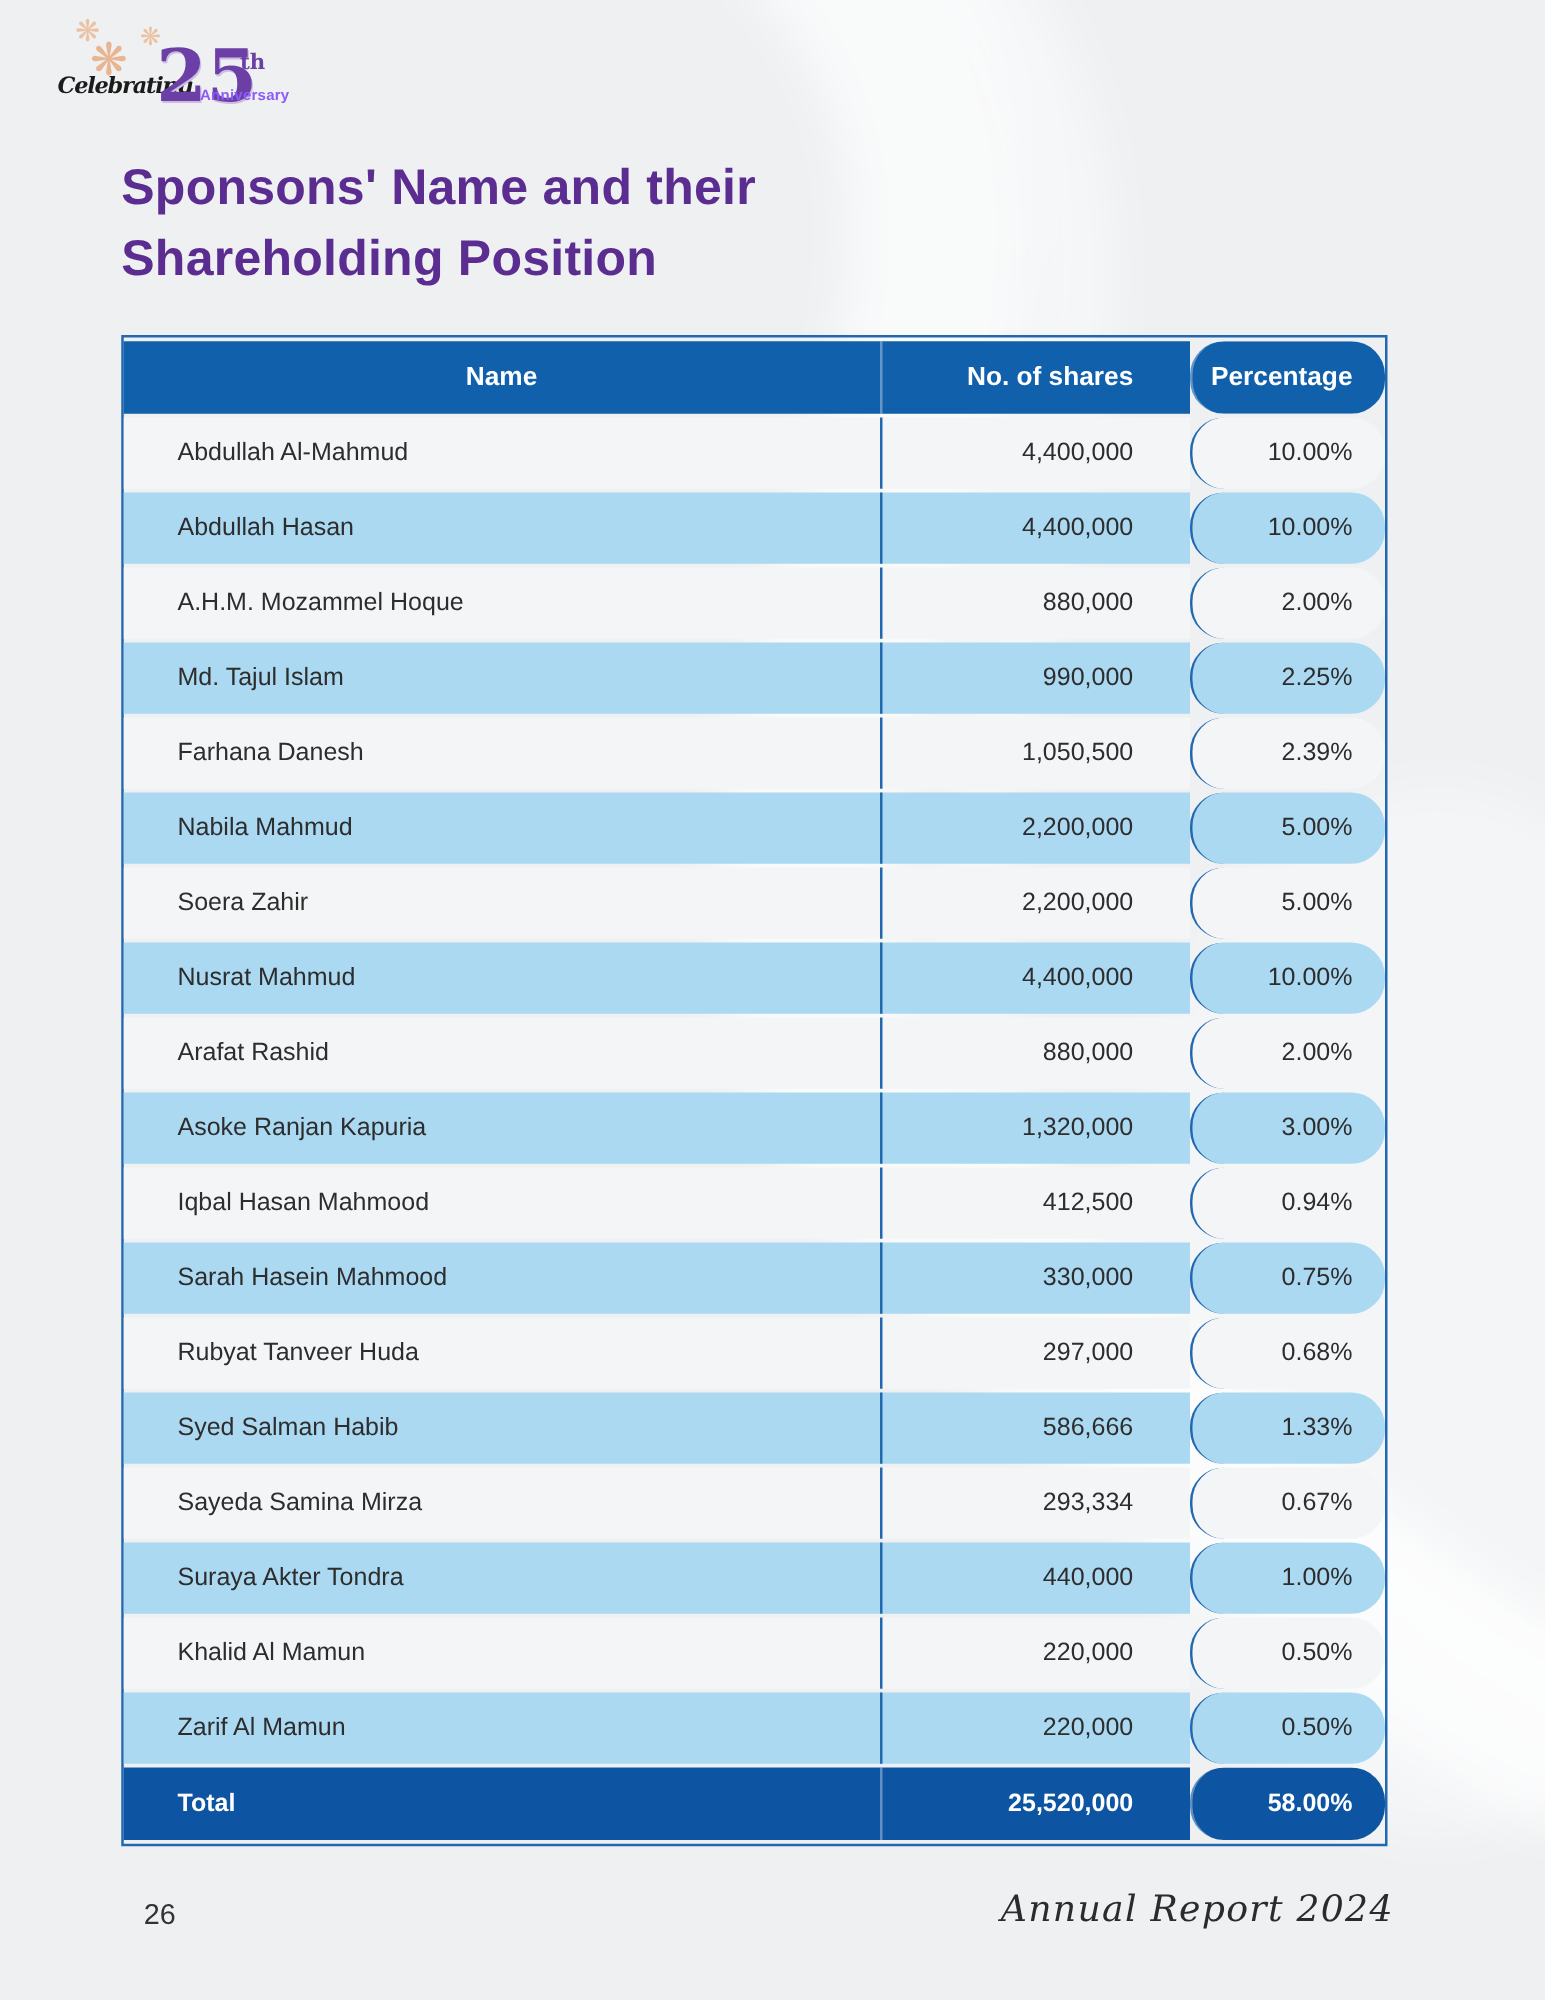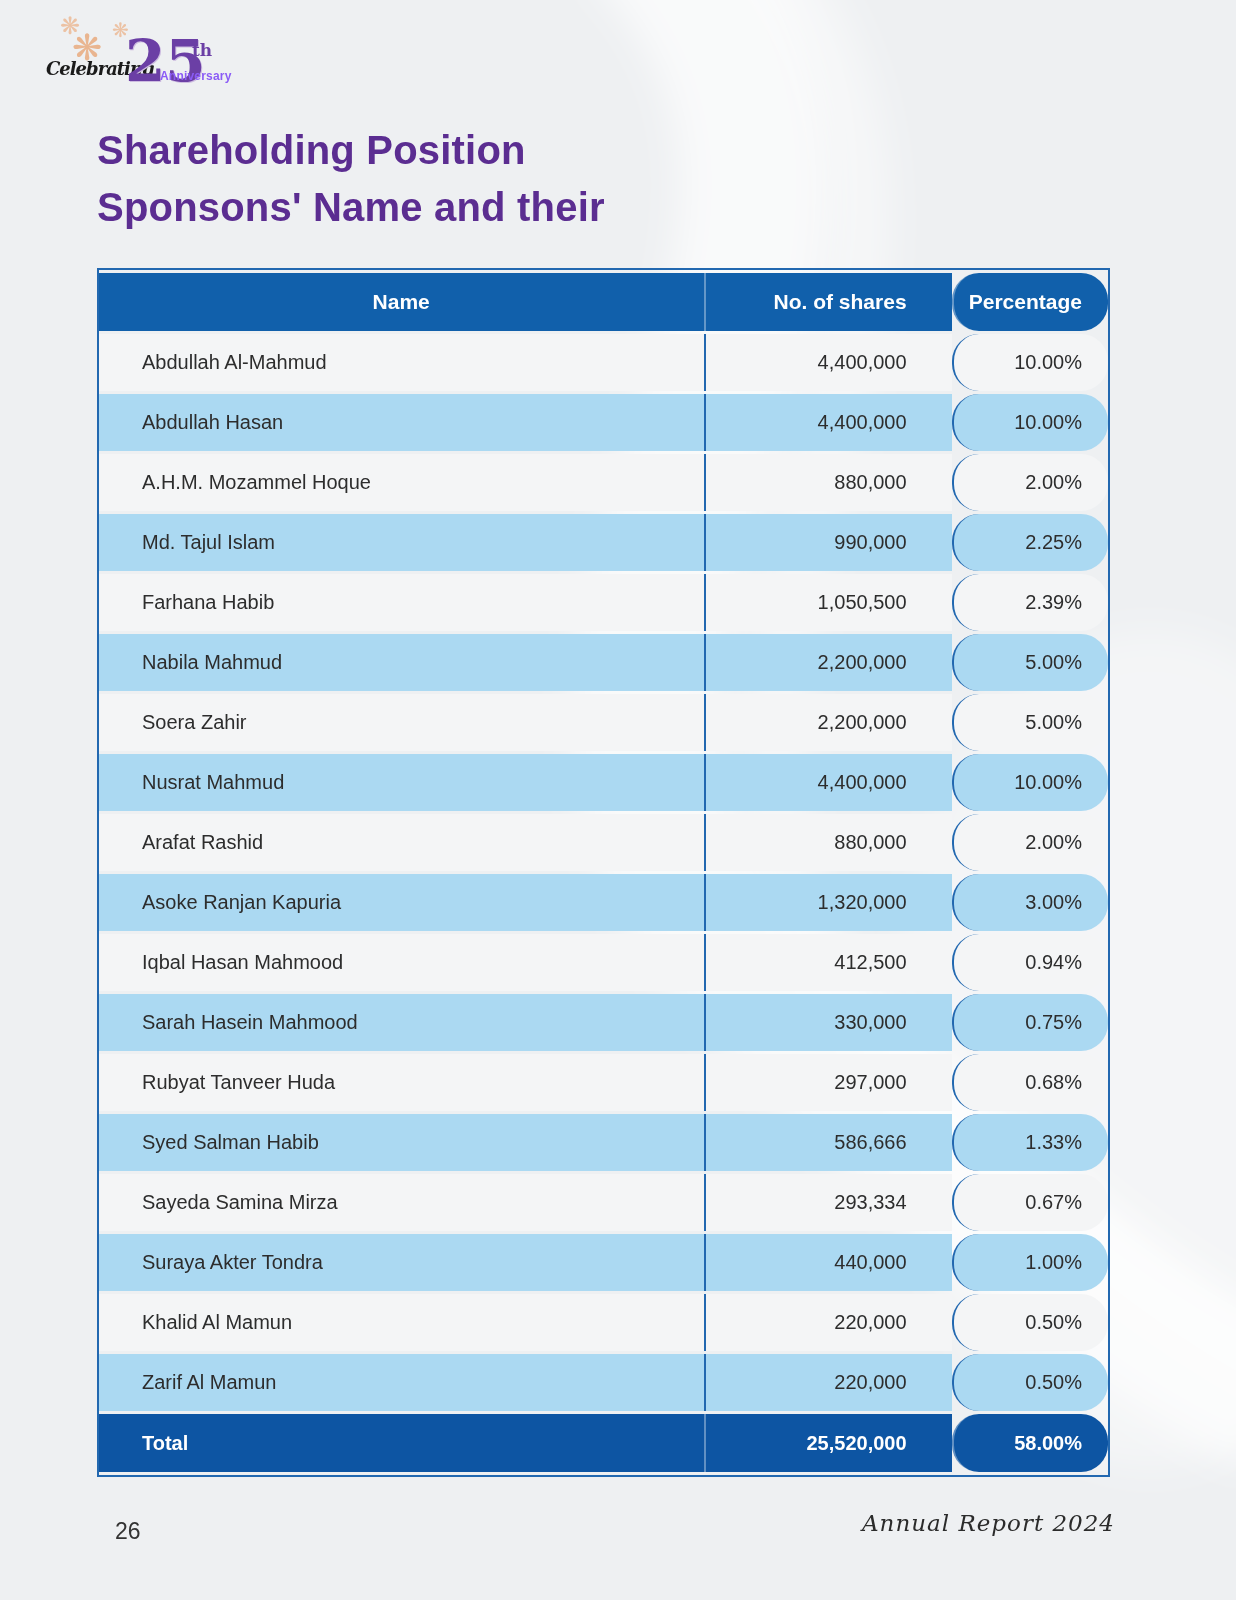--- a/index.html
+++ b/index.html
@@ -75,21 +75,21 @@
   
   .footer{
     position:absolute;left:115px;top:1510px;width:1000px;height:50px;
   }
   .page-num{
     position:absolute;left:0;top:8px;font-size:23px;color:#333333;
   }
   .report-name{
     position:absolute;right:0;top:0;
     font-family:"DejaVu Serif",serif;font-style:italic;
-    font-size:23px;color:#2b2b2b;letter-spacing:1px;
+    font-size:29px;color:#2b2b2b;letter-spacing:1px;
   }
 </style>
 </head>
 <body>
 
 <svg class="swirl-svg" xmlns="http://www.w3.org/2000/svg">
   <defs>
     <filter id="soft" x="-50%" y="-50%" width="200%" height="200%">
       <feGaussianBlur stdDeviation="18"></feGaussianBlur>
     </filter>
@@ -103,22 +103,22 @@
   <span class="fw fw1">❋</span>
   <span class="fw fw2">❋</span>
   <span class="fw fw3">❋</span>
   <span class="celebrating">Celebrating</span>
   <span class="num">25</span>
   <span class="th-sup">th</span>
   <span class="anniv">Anniversary</span>
 </div>
 
 <div class="title">
+  <div>Sponsons' Name and their</div>
   <div>Shareholding Position</div>
-  <div>Sponsons' Name and their</div>
 </div>
 
 <table class="shares">
   <thead>
     <tr>
       <th class="c-name">Name</th>
       <th class="c-shares">No. of shares</th>
       <th class="c-pct">Percentage</th>
     </tr>
   </thead>
@@ -137,21 +137,21 @@
     <td class="c-name">A.H.M. Mozammel Hoque</td>
     <td class="c-shares">880,000</td>
     <td class="c-pct">2.00%</td>
   </tr>
       <tr>
     <td class="c-name">Md. Tajul Islam</td>
     <td class="c-shares">990,000</td>
     <td class="c-pct">2.25%</td>
   </tr>
       <tr>
-    <td class="c-name">Farhana Habib</td>
+    <td class="c-name">Farhana Danesh</td>
     <td class="c-shares">1,050,500</td>
     <td class="c-pct">2.39%</td>
   </tr>
       <tr>
     <td class="c-name">Nabila Mahmud</td>
     <td class="c-shares">2,200,000</td>
     <td class="c-pct">5.00%</td>
   </tr>
       <tr>
     <td class="c-name">Soera Zahir</td>

